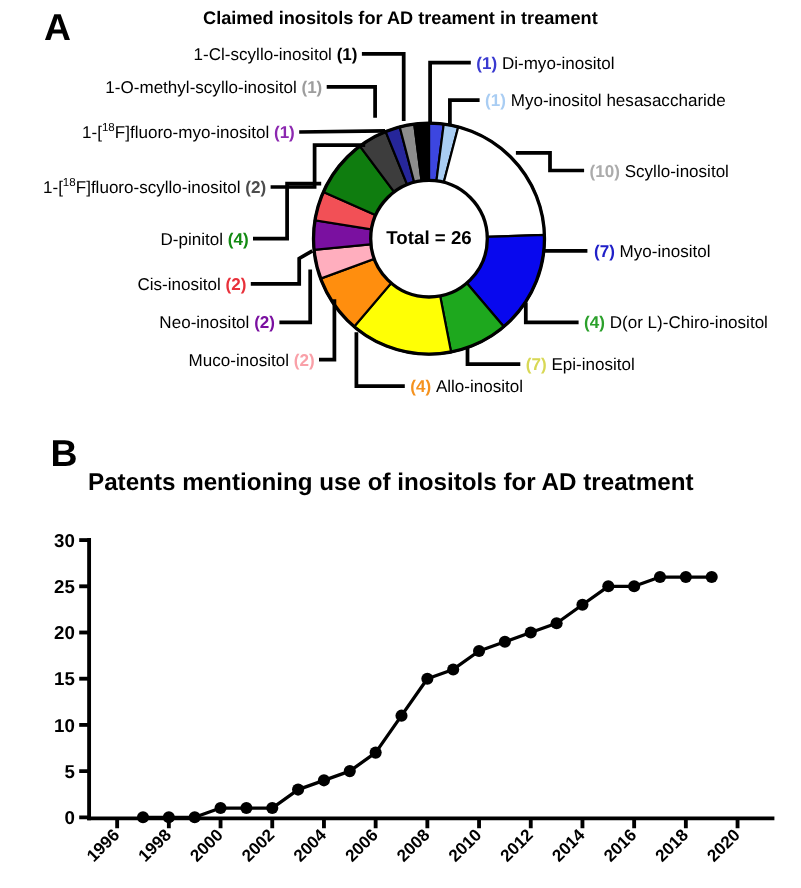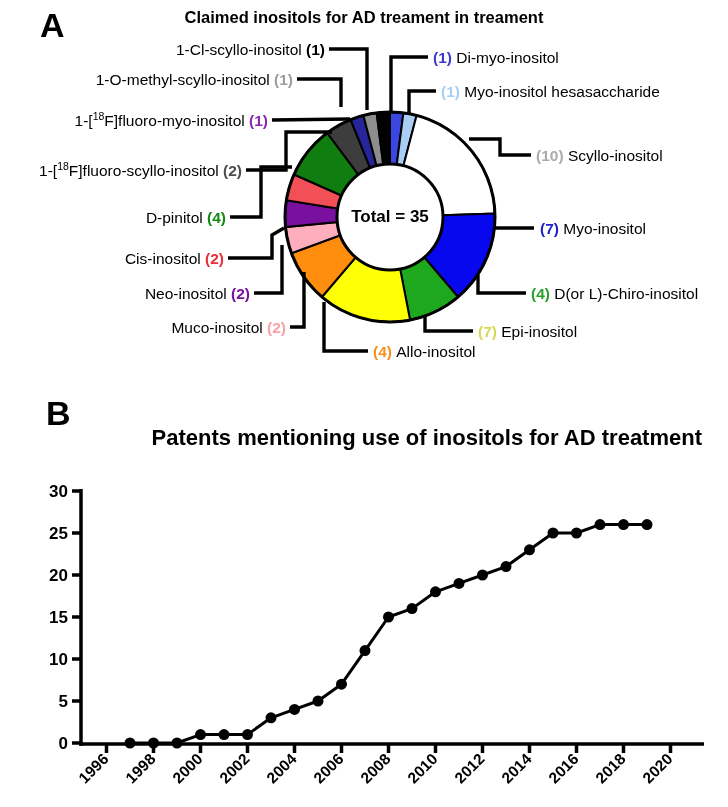--- a/index.html
+++ b/index.html
@@ -1,20 +1,20 @@
 <!DOCTYPE html>
 <html><head>
 <meta charset="utf-8">
 <style>
   html,body{margin:0;padding:0;background:#fff;}
   #stage{position:relative;width:728px;height:807px;background:#ffffff;font-family:"Liberation Sans",sans-serif;overflow:hidden;}
   .abs{position:absolute;}
   .panel-letter{font-weight:bold;font-size:34px;color:#000;line-height:1;}
   .title-a{left:8px;top:8px;width:712px;text-align:center;font-weight:bold;font-size:16.5px;color:#000;}
-  .title-b{left:80px;top:425px;width:622px;text-align:right;font-weight:bold;font-size:22px;color:#000;}
+  .title-b{left:80px;top:425px;width:622px;text-align:left;font-weight:bold;font-size:22px;color:#000;}
   .total-label{left:390px;top:217px;transform:translate(-50%,-50%);font-weight:bold;font-size:17px;color:#000;white-space:nowrap;}
   svg{position:absolute;left:0;}
   svg text{font-family:"Liberation Sans",sans-serif;fill:#000;}
 </style>
 </head>
 <body>
 
 <div id="stage">
   <div class="abs panel-letter" style="left:40px;top:8px">A</div>
   <div class="abs title-a">Claimed inositols for AD treament in treament</div>
@@ -60,21 +60,21 @@
       <text x="226" y="222.5" text-anchor="end" font-size="15.5"><tspan>D-pinitol</tspan><tspan>&nbsp;</tspan><tspan fill="#128a12" font-weight="bold">(4)</tspan></text>
       <polyline points="246,170 286,170 286,132 332,132" fill="none" stroke="#000" stroke-width="3.4"></polyline>
       <text x="242" y="175.5" text-anchor="end" font-size="15.5"><tspan>1-[</tspan><tspan dy="-6" font-size="10.5">18</tspan><tspan dy="6">F]fluoro-scyllo-inositol</tspan><tspan>&nbsp;</tspan><tspan fill="#4d4d4d" font-weight="bold">(2)</tspan></text>
       <polyline points="272,120 350,119" fill="none" stroke="#000" stroke-width="3.4"></polyline>
       <text x="268" y="125.5" text-anchor="end" font-size="15.5"><tspan>1-[</tspan><tspan dy="-6" font-size="10.5">18</tspan><tspan dy="6">F]fluoro-myo-inositol</tspan><tspan>&nbsp;</tspan><tspan fill="#8c28b0" font-weight="bold">(1)</tspan></text>
       <polyline points="297,79 341,79 341,107" fill="none" stroke="#000" stroke-width="3.4"></polyline>
       <text x="293" y="84.5" text-anchor="end" font-size="15.5"><tspan>1-O-methyl-scyllo-inositol</tspan><tspan>&nbsp;</tspan><tspan fill="#9d9d9d" font-weight="bold">(1)</tspan></text>
       <polyline points="329,49 367,49 367,110" fill="none" stroke="#000" stroke-width="3.4"></polyline>
       <text x="325" y="54.5" text-anchor="end" font-size="15.5"><tspan>1-Cl-scyllo-inositol</tspan><tspan>&nbsp;</tspan><tspan fill="#000000" font-weight="bold">(1)</tspan></text>
     </svg>
-  <div class="abs total-label">Total = 35</div>
+  <div class="abs total-label">Total = 26</div>
 
   <div class="abs panel-letter" style="left:46px;top:396px">B</div>
   <div class="abs title-b">Patents mentioning use of inositols for AD treatment</div>
   <svg id="line-svg" width="728" height="417" viewBox="0 0 728 417" style="top:390px">
       <line x1="81" y1="99" x2="81" y2="355.7" stroke="#000" stroke-width="3.5"></line>
       <line x1="79.2" y1="354" x2="704" y2="354" stroke="#000" stroke-width="3.5"></line>
       <line x1="72" y1="353" x2="81" y2="353" stroke="#000" stroke-width="3.5"></line>
       <text x="68" y="359" text-anchor="end" font-size="17" font-weight="bold">0</text>
       <line x1="72" y1="311" x2="81" y2="311" stroke="#000" stroke-width="3.5"></line>
       <text x="68" y="317" text-anchor="end" font-size="17" font-weight="bold">5</text>

